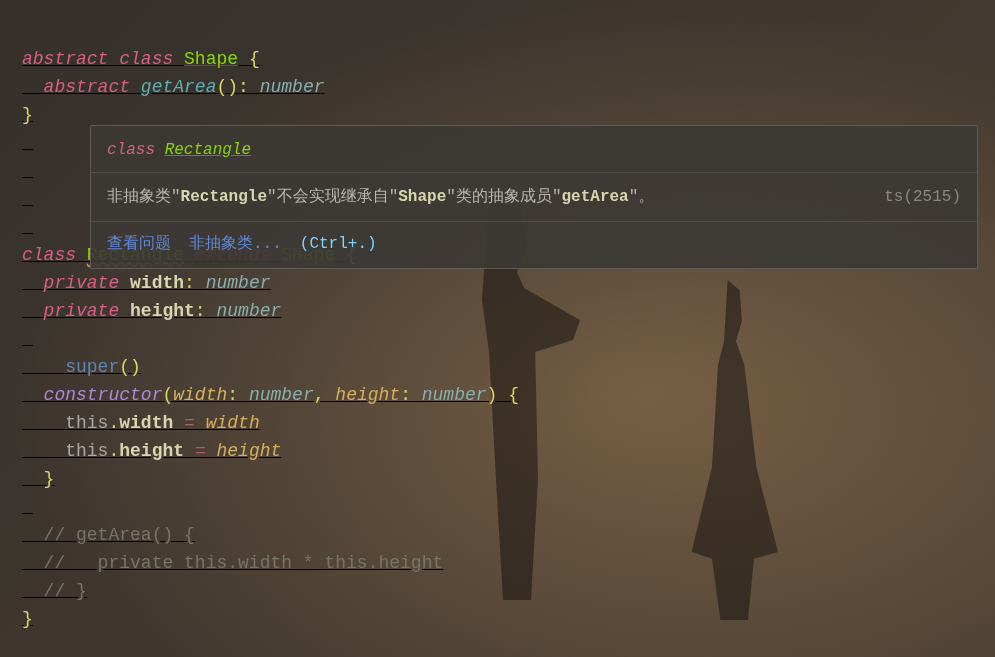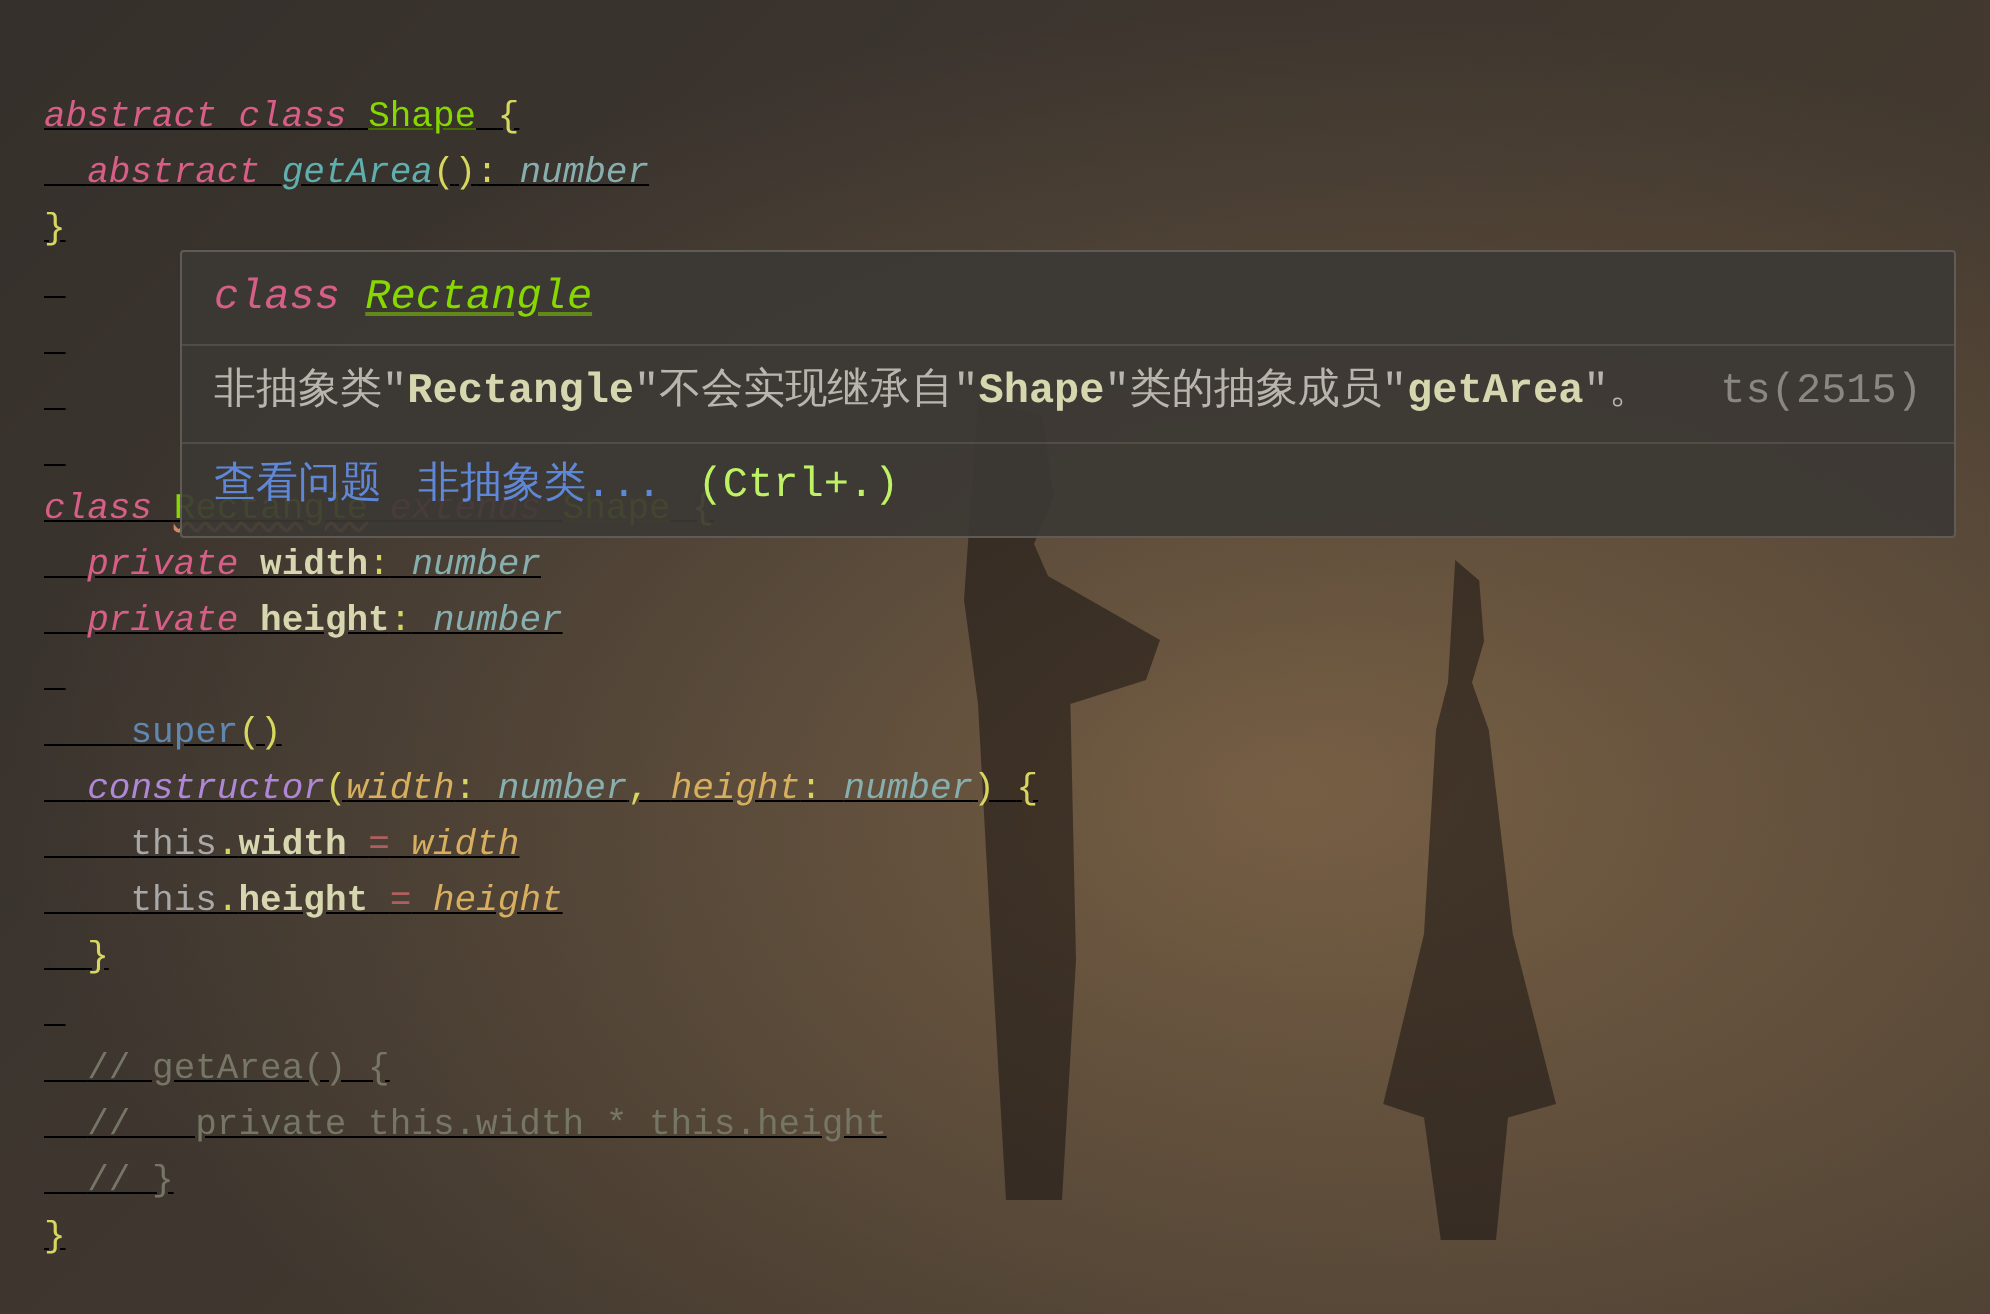--- a/index.html
+++ b/index.html
@@ -66,21 +66,21 @@
     .super-call { color: #5f87af; }
 
     .hover-popup {
       position: absolute;
       top: 125px;
       left: 90px;
       width: 888px;
       background: rgba(60, 56, 52, 0.92);
       border: 1px solid rgba(120, 115, 108, 0.6);
       border-radius: 2px;
-      font-size: 21px;
+      font-size: 16px;
       z-index: 10;
     }
     .popup-row1 {
       padding: 10px 16px 8px 16px;
       border-bottom: 1px solid rgba(120,115,108,0.35);
       font-style: italic;
     }
     .popup-row2 {
       padding: 10px 16px 10px 16px;
       color: #b8b5ae;
@@ -93,21 +93,21 @@
     .popup-row2 .ts-code { color: #8a8680; margin-left: 20px; }
     .popup-row3 {
       padding: 8px 16px 10px 16px;
     }
     .popup-link {
       color: #5f87d7;
       cursor: pointer;
       margin-right: 18px;
     }
     .popup-shortcut {
-      color: #bef264;
+      color: #7dd3fc;
     }
   </style>
 </head>
 <body>
 
 <div class="bg-overlay"></div>
 <div class="silhouette-left"></div>
 <div class="silhouette-right"></div>
 
 <div class="editor">

